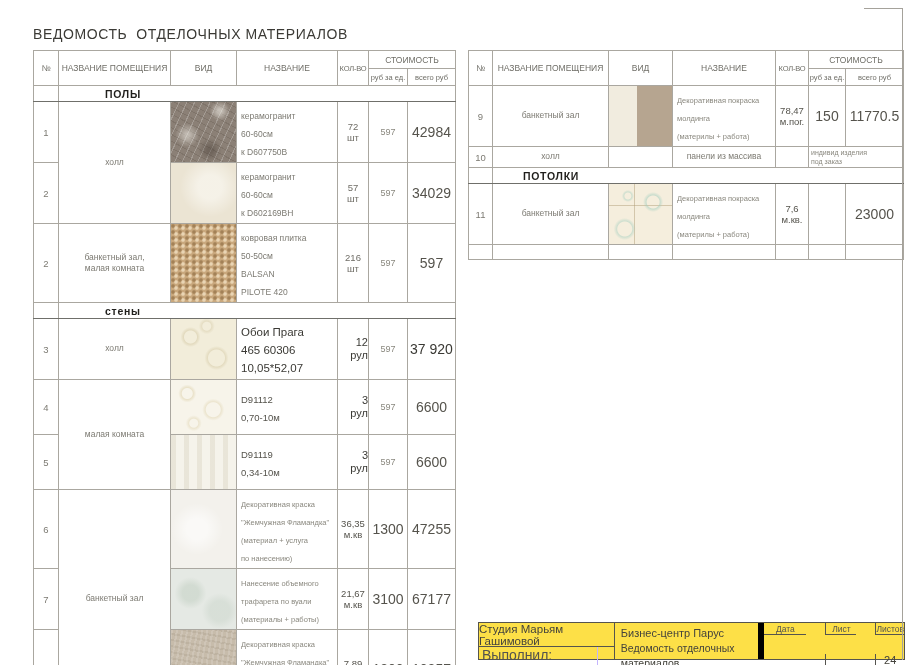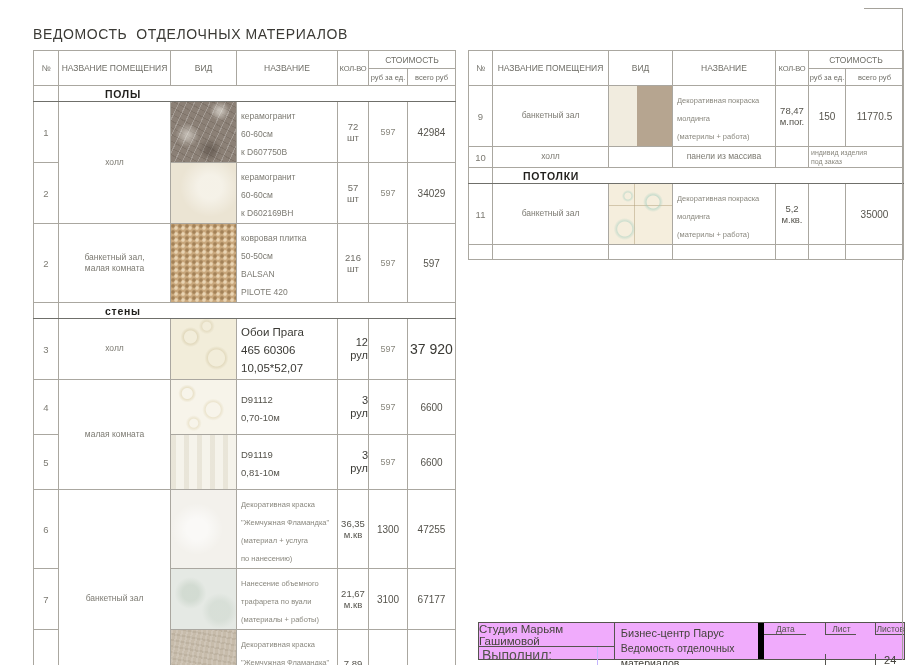--- a/index.html
+++ b/index.html
@@ -24,21 +24,21 @@
   td.room{font-size:8.5px;color:#7c7a72;line-height:1.35;}
   td.name{text-align:left;padding:3px 4px;}
   .nm-med{font-size:8.5px;color:#7c7a72;line-height:1.35;}
   .nm-sm{font-size:7.5px;color:#8a887f;line-height:1.3;}
   .nm-roll{font-size:9.5px;color:#55534c;line-height:1.35;}
   .nm-big{font-size:11.5px;color:#3a3934;line-height:1.25;}
   td.qty-sm{font-size:9.5px;color:#6f6d66;line-height:1.2;}
   td.qty-big{font-size:11px;color:#3a3934;line-height:1.15;text-align:right;}
   td.qty-med{font-size:9.5px;color:#55534c;line-height:1.2;}
   td.price{font-size:9px;color:#8a887f;}
-  td.total{font-size:10px;color:#55534c;}
+  td.total{font-size:14px;color:#55534c;}
   td.total-big{font-size:14px;color:#3a3934;}
   td.note{font-size:7px;color:#8a887f;text-align:left;padding:1px 2px;line-height:1.3;}
   td.view{position:relative;}
   .sw{position:absolute;inset:0;display:block;}
   .sw-marble{background-color:#8b8076;background-image:
     radial-gradient(circle at 75% 15%, rgba(245,242,235,.55) 0 2px, transparent 10px),
     radial-gradient(circle at 25% 55%, rgba(245,242,235,.5) 0 2px, transparent 12px),
     radial-gradient(circle at 60% 80%, rgba(60,50,42,.35) 0 3px, transparent 12px),
     repeating-linear-gradient(115deg, rgba(255,255,255,.22) 0 1px, transparent 1px 7px),
     repeating-linear-gradient(28deg, rgba(70,60,50,.18) 0 1px, transparent 1px 6px);}
@@ -68,21 +68,21 @@
   .sw-molding{background-color:#f5eedd;background-image:
     radial-gradient(circle at 70% 30%, transparent 6px, rgba(160,205,190,.5) 7px, transparent 10px),
     radial-gradient(circle at 25% 75%, transparent 7px, rgba(160,205,190,.45) 8px, transparent 11px),
     radial-gradient(circle at 30% 20%, transparent 3px, rgba(160,205,190,.45) 4px, transparent 6px),
     linear-gradient(rgba(170,150,110,.45), rgba(170,150,110,.45)),
     linear-gradient(90deg, rgba(170,150,110,.45), rgba(170,150,110,.45));
     background-size:auto,auto,auto,100% 1px,1px 100%;
     background-position:0 0,0 0,0 0,0 35%,40% 0;
     background-repeat:repeat,repeat,repeat,no-repeat,no-repeat;}
   #titleblock{position:absolute;left:478px;top:622px;width:427px;height:38px;
-              border:1px solid #55544e;display:flex;box-sizing:border-box;background:#f0abfc;}
+              border:1px solid #55544e;display:flex;box-sizing:border-box;background:#fde047;}
   .tb-left{width:152px;border-right:1px solid #55544e;display:flex;flex-direction:column;box-sizing:border-box;}
   .tb-studio{height:23px;display:flex;align-items:center;justify-content:center;
              font-size:11.5px;color:#44433c;}
   .tb-exec-row{flex:1;border-top:1px solid #55544e;display:flex;}
   .tb-exec{width:119px;border-right:1px solid #c4b5fd;font-size:14px;color:#55544e;
            display:flex;align-items:center;padding-left:3px;box-sizing:border-box;}
   .tb-exec-empty{flex:1;}
   .tb-mid{width:166px;border-right:6px solid #000000;box-sizing:border-box;
           padding:3px 0 0 6px;}
   .tb-project{font-size:11px;color:#44433c;line-height:15px;}
@@ -202,21 +202,21 @@
 рул</td>
       <td class="price">597</td>
       <td class="total">6600</td>
     </tr>
     <tr style="height:55px">
       <td class="num">5</td>
       <td class="view">
             <span class="sw sw-stripes"></span>
           </td>
       <td class="name"><span class="nm-roll pre">D91119
-0,81-10м</span></td>
+0,34-10м</span></td>
       <td class="qty-big pre">3
 рул</td>
       <td class="price">597</td>
       <td class="total">6600</td>
     </tr>
     <tr style="height:58px">
       <td class="num">6</td>
       <td class="room" rowspan="3">банкетный зал</td>
       <td class="view">
             <span class="sw sw-pearl"></span>
@@ -312,24 +312,24 @@
     </tr>
     <tr style="height:56px">
       <td class="num">11</td>
       <td class="room">банкетный зал</td>
       <td class="view">
             <span class="sw sw-molding"></span>
           </td>
       <td class="name"><span class="nm-sm pre">Декоративная покраска
 молдинга
 (материлы + работа)</span></td>
-      <td class="qty-med pre">5,2
+      <td class="qty-med pre">7,6
 м.кв.</td>
       <td></td>
-      <td class="total">35000</td>
+      <td class="total">23000</td>
     </tr>
     <tr style="height:15px">
       <td></td>
       <td></td>
       <td></td>
       <td></td>
       <td></td>
       <td></td>
       <td></td>
     </tr>

